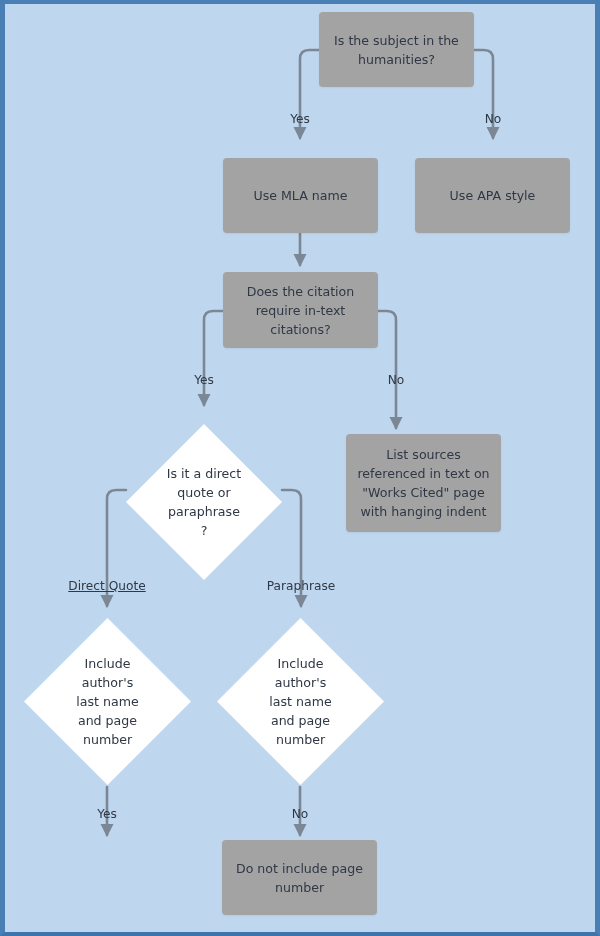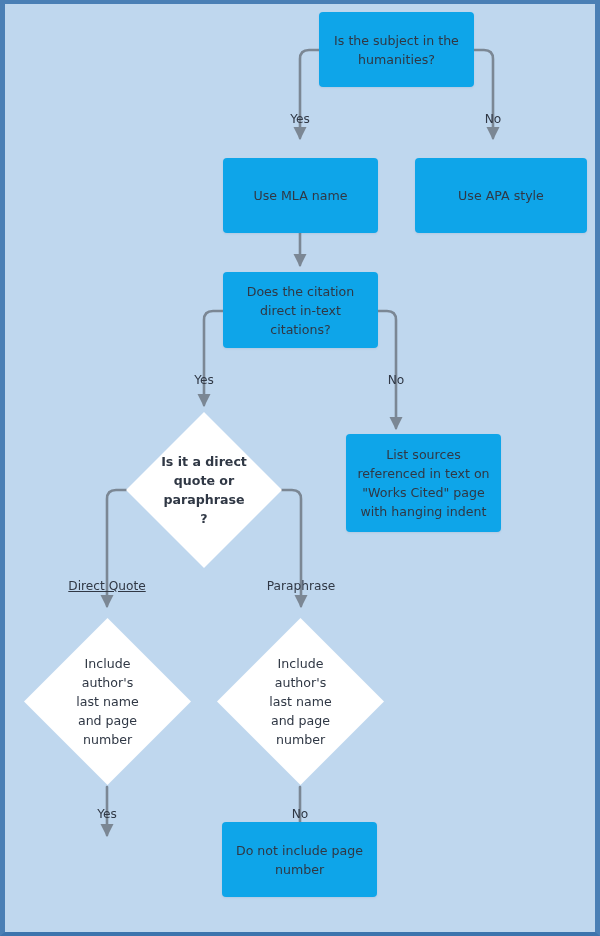--- a/index.html
+++ b/index.html
@@ -32,21 +32,21 @@
   svg.connectors {
     position: absolute;
     left: 0;
     top: 0;
     width: 600px;
     height: 936px;
     pointer-events: none;
   }
   .node {
     position: absolute;
-    background: #0ea5e9;
+    background: #a3a3a3;
     border-radius: 4px;
     box-sizing: border-box;
     display: flex;
     align-items: center;
     justify-content: center;
     text-align: center;
     color: #303845;
     font-size: 12.6px;
     line-height: 19px;
     padding: 4px 8px;
@@ -131,45 +131,45 @@
       <span>Yes</span>
     </div>
     <div class="edge-label" style="left:493px; top:112px;">
       <span>No</span>
     </div>
 
     <div class="node" style="left:223px; top:158px; width:155px; height:75px;">
       <span class="txt">Use MLA name</span>
     </div>
 
-    <div class="node" style="left:415px; top:158px; width:172px; height:75px;">
+    <div class="node" style="left:415px; top:158px; width:155px; height:75px;">
       <span class="txt">Use APA style</span>
     </div>
 
     <div class="node" style="left:223px; top:272px; width:155px; height:76px;">
       <span class="txt">Does the citation
-direct in-text
+require in-text
 citations?</span>
     </div>
 
     <div class="edge-label" style="left:204px; top:373px;">
       <span>Yes</span>
     </div>
     <div class="edge-label" style="left:396px; top:373px;">
       <span>No</span>
     </div>
 
     <div class="node" style="left:318px; top:434px; width:155px; height:98px;margin-left:28px;">
       <span class="txt">List sources
 referenced in text on
 "Works Cited" page
 with hanging indent</span>
     </div>
 
-    <div class="diamond-wrap" style="left:126px; top:412px; width:156px; height:156px;font-weight:bold;">
+    <div class="diamond-wrap" style="left:126px; top:424px; width:156px; height:156px;">
       <div class="diamond-shape"></div>
       <div class="diamond-label" style="top:40px;">Is it a direct
 quote or
 paraphrase
 ?</div>
     </div>
 
     <div class="edge-label" style="left:107px; top:579px;text-decoration:underline;">
       <span>Direct Quote</span>
     </div>
@@ -196,19 +196,19 @@
     </div>
 
     <div class="edge-label" style="left:107px; top:807px;">
       <span>Yes</span>
     </div>
     <div class="edge-label" style="left:300px; top:807px;">
       <span>No</span>
     </div>
 
 
-    <div class="node" style="left:222px; top:822px; width:155px; height:75px;">
+    <div class="node" style="left:222px; top:840px; width:155px; height:75px;">
       <span class="txt">Do not include page
 number</span>
     </div>
 
   </div>
 </div>
 
 </body></html>

